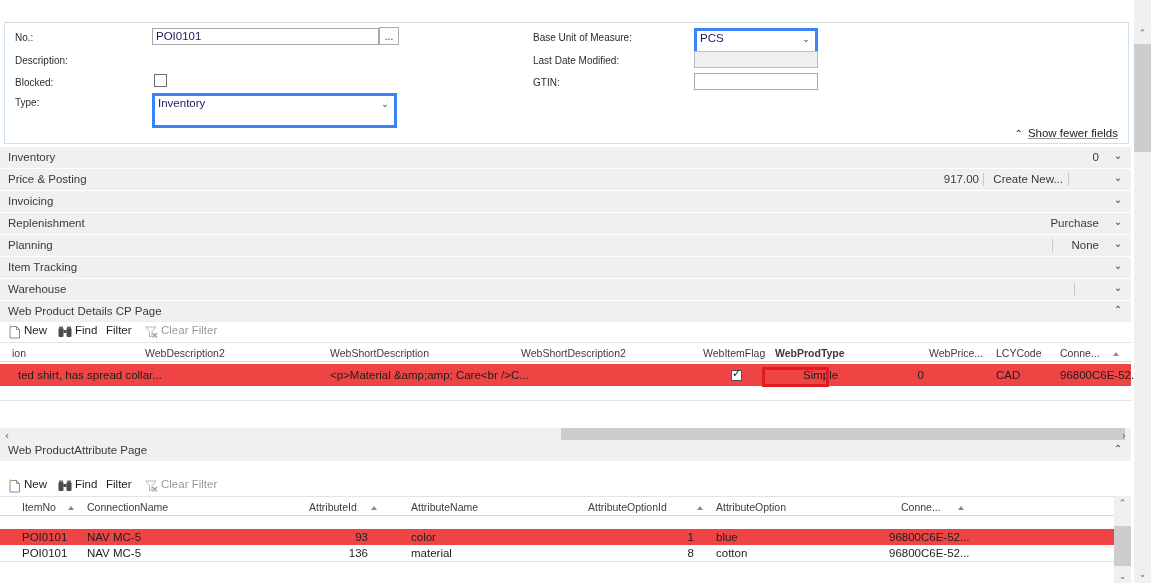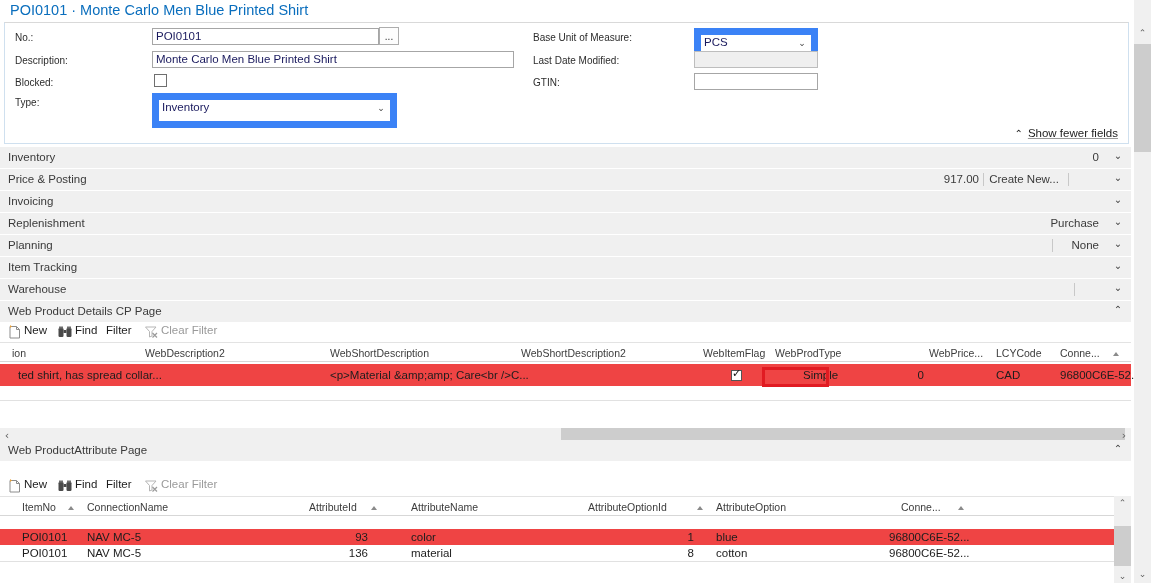--- a/index.html
+++ b/index.html
@@ -45,21 +45,21 @@
     position: absolute; width: 20px; height: 18px;
     border: 1px solid #adadad; background: #fdfdfd;
     font-size: 10px; line-height: 11px; text-align: center; color: #333;
     padding-top: 3px;
   }
   .chk {
     position: absolute; width: 13px; height: 13px;
     border: 1px solid #6f6f6f; background: #fff;
   }
   .combo {
-    position: absolute; background: #ffffff; border: 7px solid #3b82f6;
+    position: absolute; background: #ffffff; border: 3px solid #3b82f6;
     height: 35px;
   }
   .combo .cval {
     position:absolute; left:3px; top:0px; line-height:15px; font-size:11.5px; color:#1a1a5e;
   }
   .combo .carrow {
     position: absolute; right: 4px; top: 1px;
     width: 10px; height: 14px; color: #444; font-size: 9px; line-height: 14px; text-align:center;
   }
   .chev { font-family:"DejaVu Sans", sans-serif; }
@@ -148,33 +148,31 @@
   .ico { position:absolute; }
   .ico-new { width:12px; height:14px; }
   .ico-find { width:14px; height:12px; }
   .ico-clear { width:13px; height:12px; }
 </style>
 </head>
 <body>
 
 <div id="app">
 
-  <div class="page-title">POI0101 · Monte Carlo Men Blue Printed Shirt</div>
 
   <div class="card">
 
     <div class="fld-label" style="left:10px; top:9px;">No.:</div>
     <div class="fld-label" style="left:10px; top:32px;">Description:</div>
     <div class="fld-label" style="left:10px; top:54px;">Blocked:</div>
     <div class="fld-label" style="left:10px; top:74px;">Type:</div>
 
     <div class="txtbox" style="left:147px; top:5px; width:227px;">POI0101</div>
     <div class="btn-ellipsis" style="left:374px; top:4px;">...</div>
 
-    <div class="txtbox" style="left:147px; top:28px; width:362px;">Monte Carlo Men Blue Printed Shirt</div>
 
     <div class="chk" style="left:149px; top:51px;"></div>
 
     <div class="combo" style="left:147px; top:70px; width:245px;">
       <span class="cval">Inventory</span>
       <span class="carrow chev">⌄</span>
     </div>
 
     <div class="fld-label" style="left:528px; top:9px;">Base Unit of Measure:</div>
     <div class="fld-label" style="left:528px; top:32px;">Last Date Modified:</div>
@@ -197,21 +195,21 @@
   <div class="ftrow" style="top:147px;">
     <span class="cap">Inventory</span>
     <span class="rval" style="right:32px; width:120px;">0</span>
     <span class="rchev chev">⌄</span>
   </div>
 
   <div class="ftrow" style="top:169px;">
     <span class="cap">Price &amp; Posting</span>
     <span class="rval" style="right:152px; width:90px;">917.00</span>
     <span class="vsep" style="right:147px;"></span>
-    <span class="rval" style="right:68px; width:78px; text-align:center;">Create New...</span>
+    <span class="rval" style="right:68px; width:78px; text-align:right;">Create New...</span>
     <span class="vsep" style="right:62px;"></span>
     <span class="rchev chev">⌄</span>
   </div>
 
   <div class="ftrow" style="top:191px;">
     <span class="cap">Invoicing</span>
     <span class="rval" style="right:32px; width:120px;"></span>
     <span class="rchev chev">⌄</span>
   </div>
 
@@ -272,21 +270,21 @@
     </svg>
     <span class="tb-item dim" style="left:161px;">Clear Filter</span>
   </div>
 
   <div class="gridhdr" style="top:342px;">
     <span class="gh" style="left:12px;">ion</span>
     <span class="gh" style="left:145px;">WebDescription2</span>
     <span class="gh" style="left:330px;">WebShortDescription</span>
     <span class="gh" style="left:521px;">WebShortDescription2</span>
     <span class="gh" style="left:703px;">WebItemFlag</span>
-    <span class="gh" style="left:775px;">WebProdType</span>
+    <span class="gh" style="left:775px;font-weight:bold;">WebProdType</span>
     <span class="gh" style="left:929px;">WebPrice...</span>
     <span class="gh" style="left:996px;">LCYCode</span>
     <span class="gh" style="left:1060px;">Conne...</span>
     <span class="sortarrow" style="left:1113px;"></span>
   </div>
 
   <div class="growrow sel" style="top:364px;">
     <span class="gc" style="left:18px;">ted shirt, has spread collar...</span>
     <span class="gc" style="left:145px;"></span>
     <span class="gc" style="left:330px;">&lt;p&gt;Material &amp;amp;amp; Care&lt;br /&gt;C...</span>

